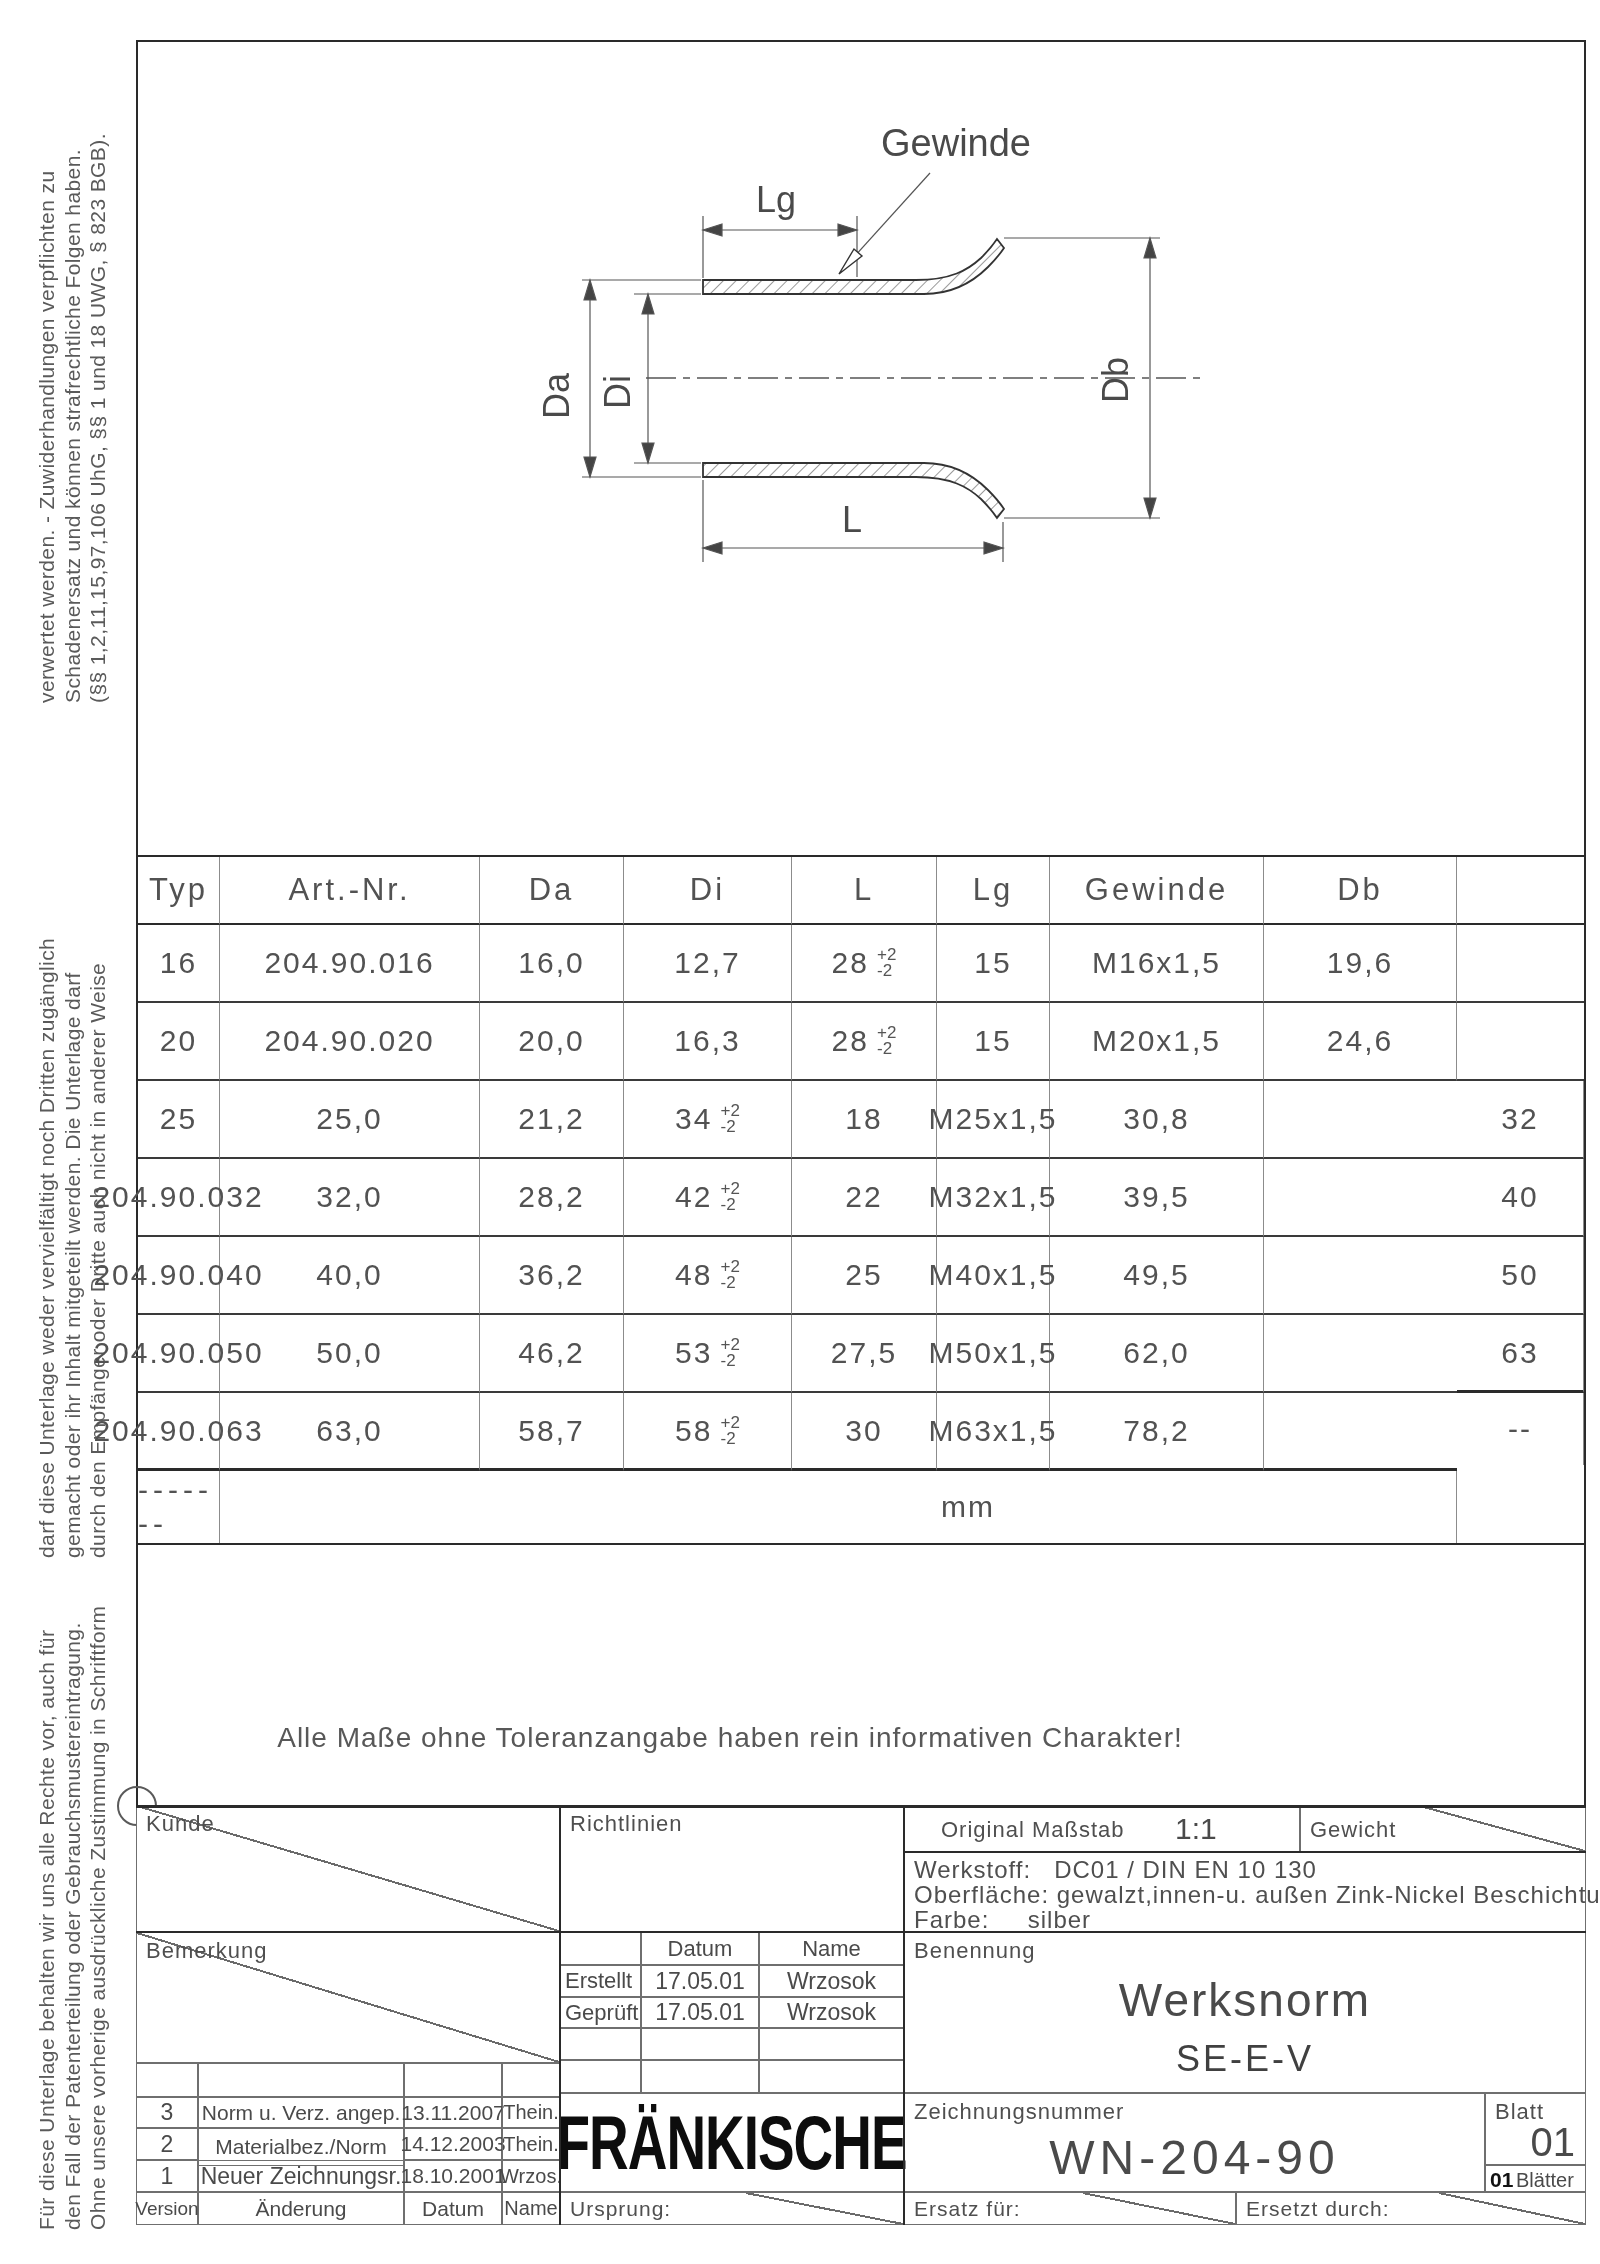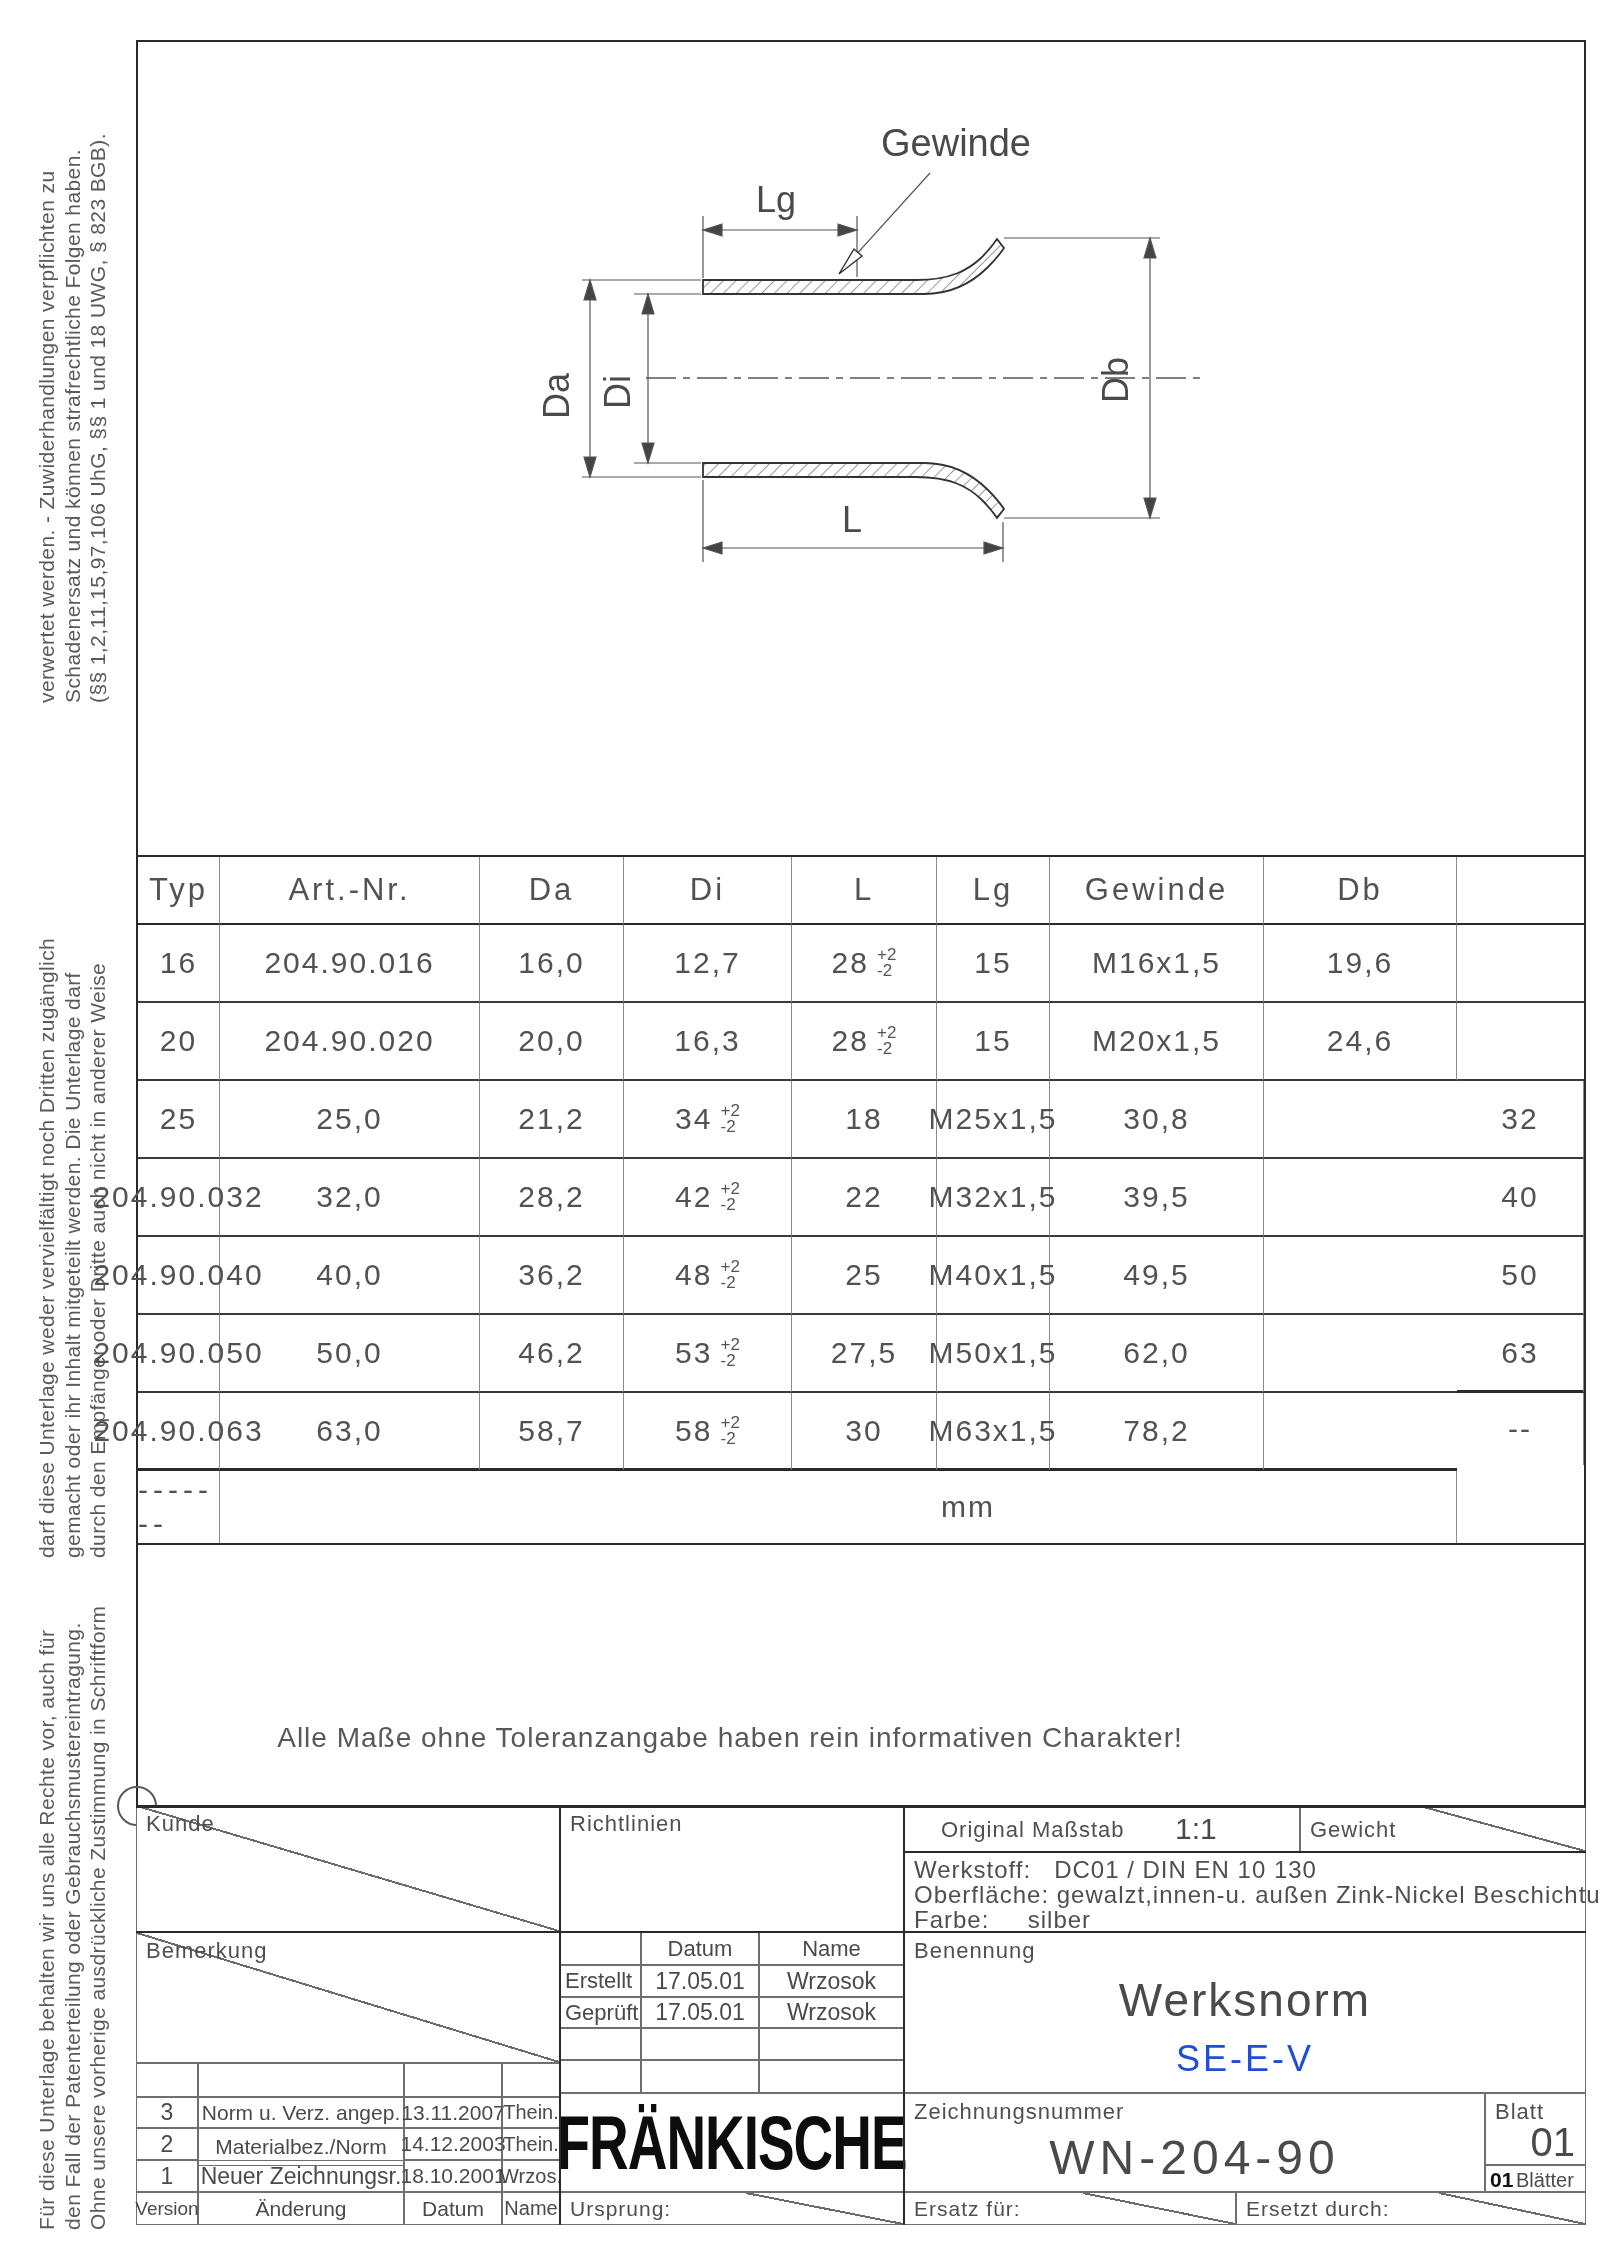--- a/index.html
+++ b/index.html
@@ -320,21 +320,21 @@
     <div class="tb" style="left:424px;top:223px;width:81px;height:32px;"></div>
     <div class="tb" style="left:505px;top:223px;width:118px;height:32px;"></div>
     <div class="tb" style="left:623px;top:223px;width:145px;height:32px;"></div>
     <div class="tb" style="left:424px;top:255px;width:81px;height:33px;"></div>
     <div class="tb" style="left:505px;top:255px;width:118px;height:33px;"></div>
     <div class="tb" style="left:623px;top:255px;width:145px;height:33px;"></div>
 
     <div class="tb" style="left:768px;top:127px;width:682px;height:161px;">
       <span class="tb-label">Benennung</span>
       <div style="position:absolute;left:0;right:0;top:40px;text-align:center;font-size:46px;letter-spacing:2px;">Werksnorm</div>
-      <div style="position:absolute;left:0;right:0;top:105px;text-align:center;font-size:36px;letter-spacing:3px;color:#1d4ed8;">SE-E-V</div>
+      <div style="position:absolute;left:0;right:0;top:105px;text-align:center;font-size:36px;letter-spacing:3px;color:#404040;">SE-E-V</div>
     </div>
 
     <div class="tb" style="left:0;top:258px;width:62px;height:34px;"></div>
     <div class="tb" style="left:62px;top:258px;width:206px;height:34px;"></div>
     <div class="tb" style="left:268px;top:258px;width:98px;height:34px;"></div>
     <div class="tb" style="left:366px;top:258px;width:58px;height:34px;"></div>
 
     <div class="tb center" style="left:0;top:292px;width:62px;height:31px;font-size:23px;">3</div>
     <div class="tb center" style="left:62px;top:292px;width:206px;height:31px;font-size:21px;">Norm u. Verz. angep.</div>
     <div class="tb center" style="left:268px;top:292px;width:98px;height:31px;font-size:21px;">13.11.2007</div>

